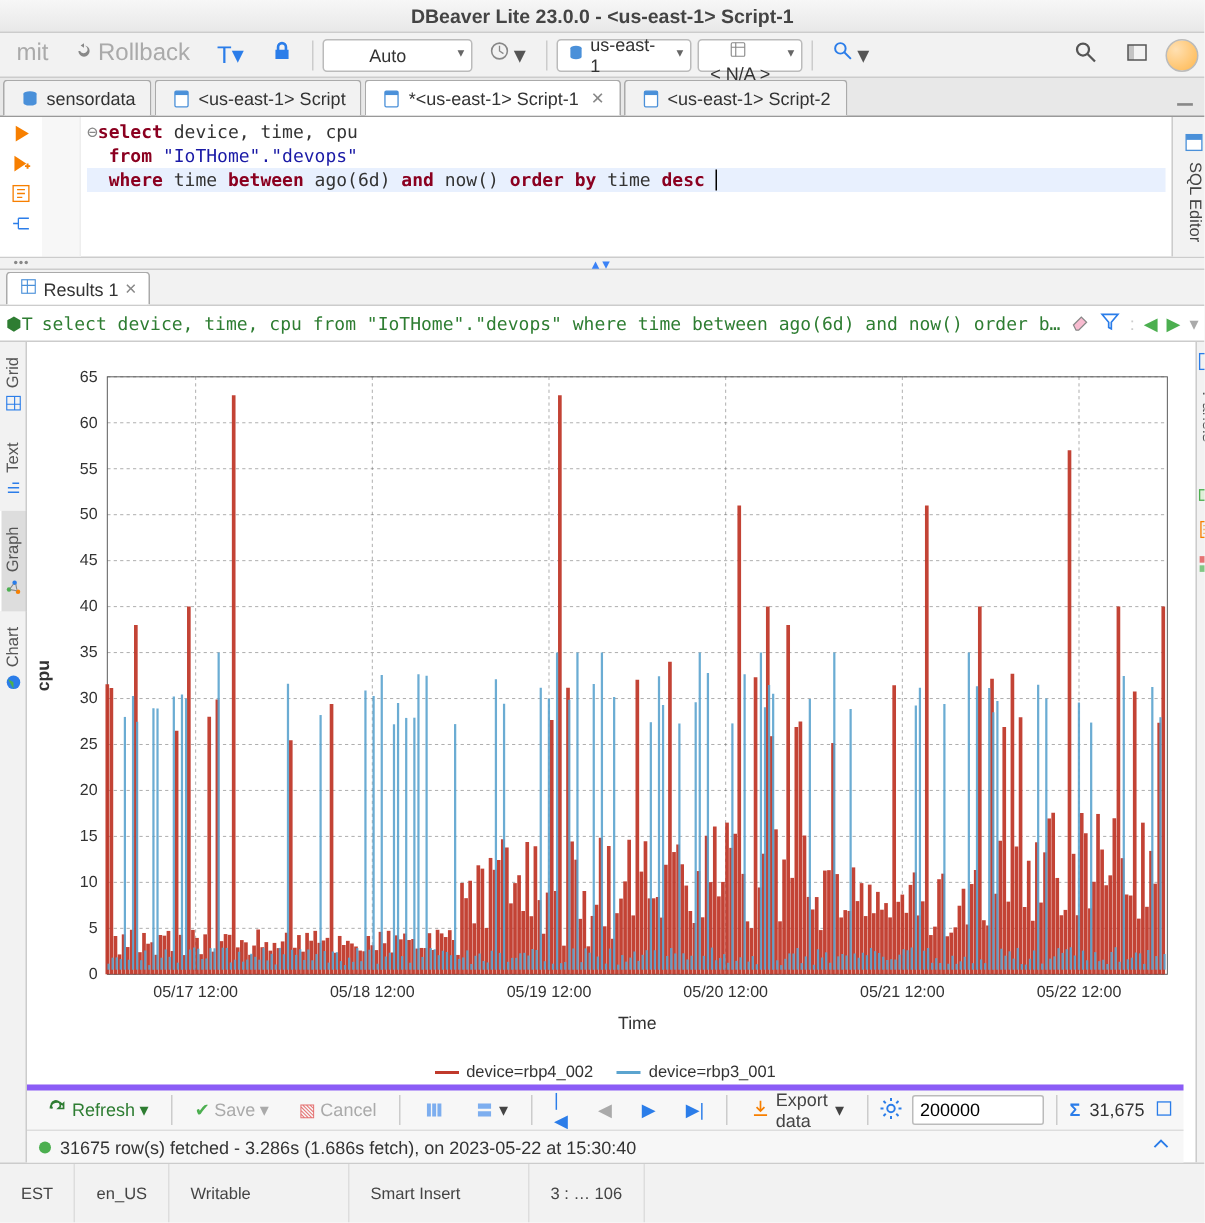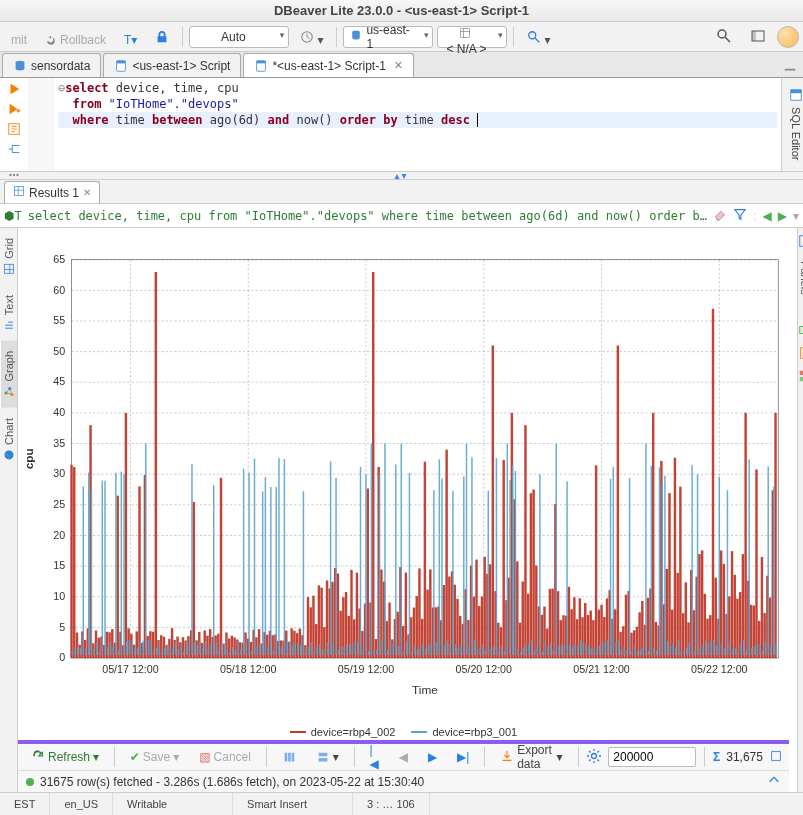--- a/index.html
+++ b/index.html
@@ -1,19 +1,19 @@
 <!DOCTYPE html>
 <html><head>
 <meta charset="utf-8">
 <style>
   * { box-sizing: border-box; margin: 0; padding: 0; }
   body { font-family: -apple-system, "Helvetica Neue", Arial, sans-serif; font-size: 12px; color: #333; background: #f0f0f0; width: 803px; height: 815px; overflow: hidden; display: flex; flex-direction: column; }
   .titlebar { background: linear-gradient(#f7f7f7,#e8e8e8); height: 22px; display:flex; align-items:center; justify-content:center; font-size:13px; font-weight:600; color:#444; border-bottom:1px solid #ccc;}
   .toolbar { background:#f2f2f2; height:30px; display:flex; align-items:center; gap:4px; padding:0 4px; border-bottom:1px solid #ccc;}
-  .tbtn { height:22px; padding:0 6px; display:flex; align-items:flex-end; gap:3px; border:1px solid transparent; border-radius:3px; font-size:12px; color:#555; cursor:pointer;}
+  .tbtn { height:22px; padding:0 6px; display:flex; align-items:flex-start; gap:3px; border:1px solid transparent; border-radius:3px; font-size:16px; color:#555; cursor:pointer;}
   .tbtn.disabled { color:#aaa; cursor:default;}
   .tcombo { height:22px; border:1px solid #bbb; border-radius:3px; background:#fff; padding:0 18px 0 6px; font-size:12px; display:flex; align-items:center; position:relative; cursor:pointer;}
   .tcombo::after{content:"▾"; position:absolute; right:4px; top:3px; font-size:9px; color:#666;}
   .sep { width:1px; height:20px; background:#ccc; margin:0 2px;}
   .right { margin-left:auto;}
   .avatar { width:22px; height:22px; border-radius:50%; border:1px solid #bbb; background: radial-gradient(circle at 30% 30%, #ffe0b2, #ffb74d); }
   .editorTabs { height:26px; background:#e8e8e8; display:flex; align-items:flex-end; border-bottom:1px solid #999; padding-left:2px;}
   .etab { height:24px; padding:0 10px; display:flex; align-items:center; gap:4px; background:#f2f2f2; border:1px solid #aaa; border-bottom:none; margin-right:2px; font-size:12px; cursor:pointer; border-radius:3px 3px 0 0;}
   .etab.active { background:#fff; }
   .etab .close { font-size:11px; color:#888; padding-left:4px;}
@@ -47,21 +47,21 @@
   .axTitle { font-size:11px; fill:#333;}
   .legend { display:flex; justify-content:center; gap:16px; font-size:11px; padding:6px 0 2px;}
   .legend span { display:flex; align-items:center; gap:5px;}
   .swatch { width:16px; height:2px; display:inline-block;}
   .resultToolbar { height:30px; border-top:4px solid #8b5cf6; background:#f7f7f7; display:flex; align-items:center; gap:6px; padding:0 6px; font-size:12px;}
   .rtbtn { height:22px; padding:0 6px; display:flex; align-items:center; gap:3px; cursor:pointer; border:1px solid transparent; border-radius:3px; color:#444;}
   .rtbtn.disabled { color:#aaa;}
   .countInput { width:88px; height:20px; border:1px solid #bbb; border-radius:2px; padding:0 4px; font-size:12px; text-align:left;}
   .statusLine { height:22px; background:#f7f7f7; border-top:1px solid #ddd; display:flex; align-items:center; padding:0 8px; font-size:12px; color:#333; gap:6px;}
   .statusLine .dot{ width:8px;height:8px;border-radius:50%; background:#4caf50; display:inline-block;}
-  .bottomStatus { height:23px; background:#f2f2f2; border-top:1px solid #ccc; display:flex; align-items:center; font-size:11px; color:#444;}
+  .bottomStatus { height:40px; background:#f2f2f2; border-top:1px solid #ccc; display:flex; align-items:center; font-size:11px; color:#444;}
   .bottomStatus .cell { padding:0 14px; border-right:1px solid #ddd; height:100%; display:flex; align-items:center;}
   .smallicon{width:12px;height:12px;display:inline-block;}
 </style>
 </head>
 <body>
 
 <div class="titlebar">
   <span>DBeaver Lite 23.0.0 - &lt;us-east-1&gt; Script-1</span>
 </div>
 
@@ -170,20 +170,29 @@
   </div>
   <div class="etab active">
     <span class="dbicon">
       <svg viewBox="0 0 16 16" width="14" height="14">
           <rect x="3" y="2" width="10" height="12" rx="1" fill="#fff" stroke="#4a90d9"></rect>
           <rect x="3" y="2" width="10" height="3" fill="#4a90d9"></rect>
         </svg>
     </span>
     <span>*&lt;us-east-1&gt; Script-1</span>
     <span class="close">✕</span>
+  </div>
+  <div class="etab">
+    <span class="dbicon">
+      <svg viewBox="0 0 16 16" width="14" height="14">
+          <rect x="3" y="2" width="10" height="12" rx="1" fill="#fff" stroke="#4a90d9"></rect>
+          <rect x="3" y="2" width="10" height="3" fill="#4a90d9"></rect>
+        </svg>
+    </span>
+    <span>&lt;us-east-1&gt; Script-2</span>
   </div>
   <div style="margin-left:auto; padding:0 6px;">
     <svg viewBox="0 0 16 16" width="14" height="14">
         <rect x="2" y="10" width="12" height="2" fill="#888"></rect>
       </svg>
   </div>
 </div>
 
 <div class="editorArea">
   <div class="gutterIcons">

